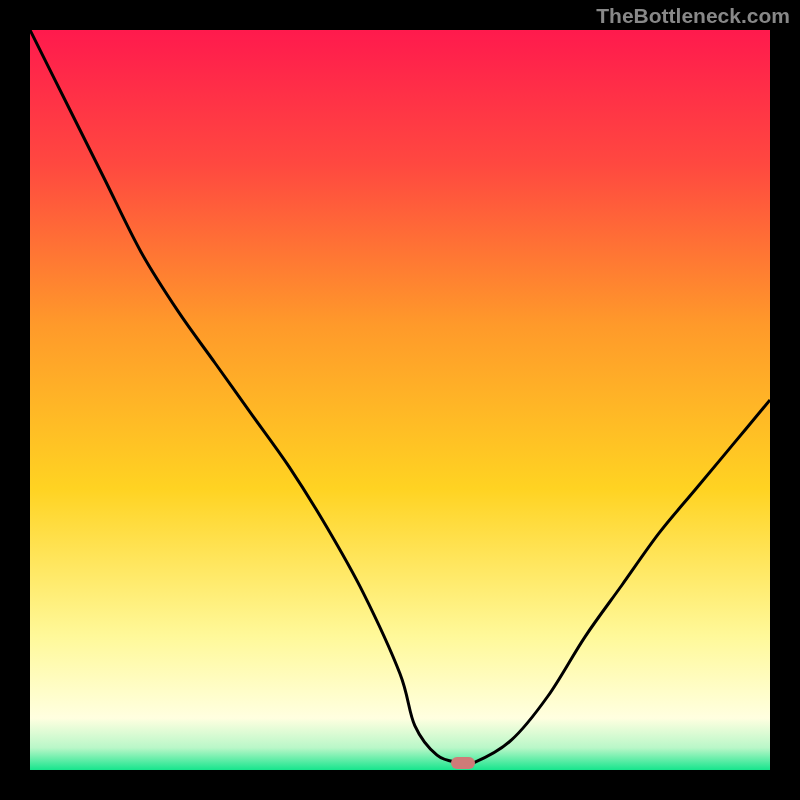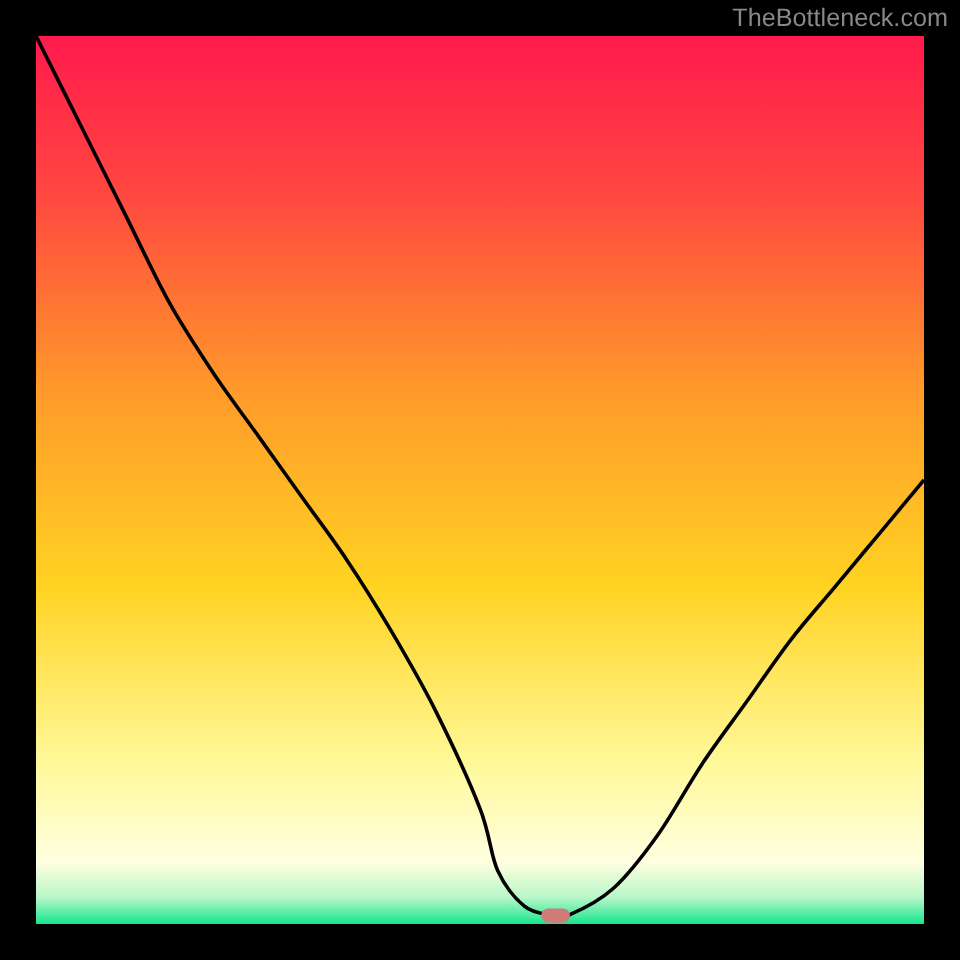--- a/index.html
+++ b/index.html
@@ -10,21 +10,21 @@
     background: #000;
     position: relative;
     font-family: Arial, sans-serif;
   }
   .watermark {
     position: absolute;
     top: 4px;
     right: 10px;
     color: #888;
     font-size: 21px;
-    font-weight: normal;
+    font-weight: bold;
     z-index: 10;
     text-align: right;
   }
   .plot-area {
     position: absolute;
     left: 30px;
     top: 30px;
     width: 740px;
     height: 740px;
   }

